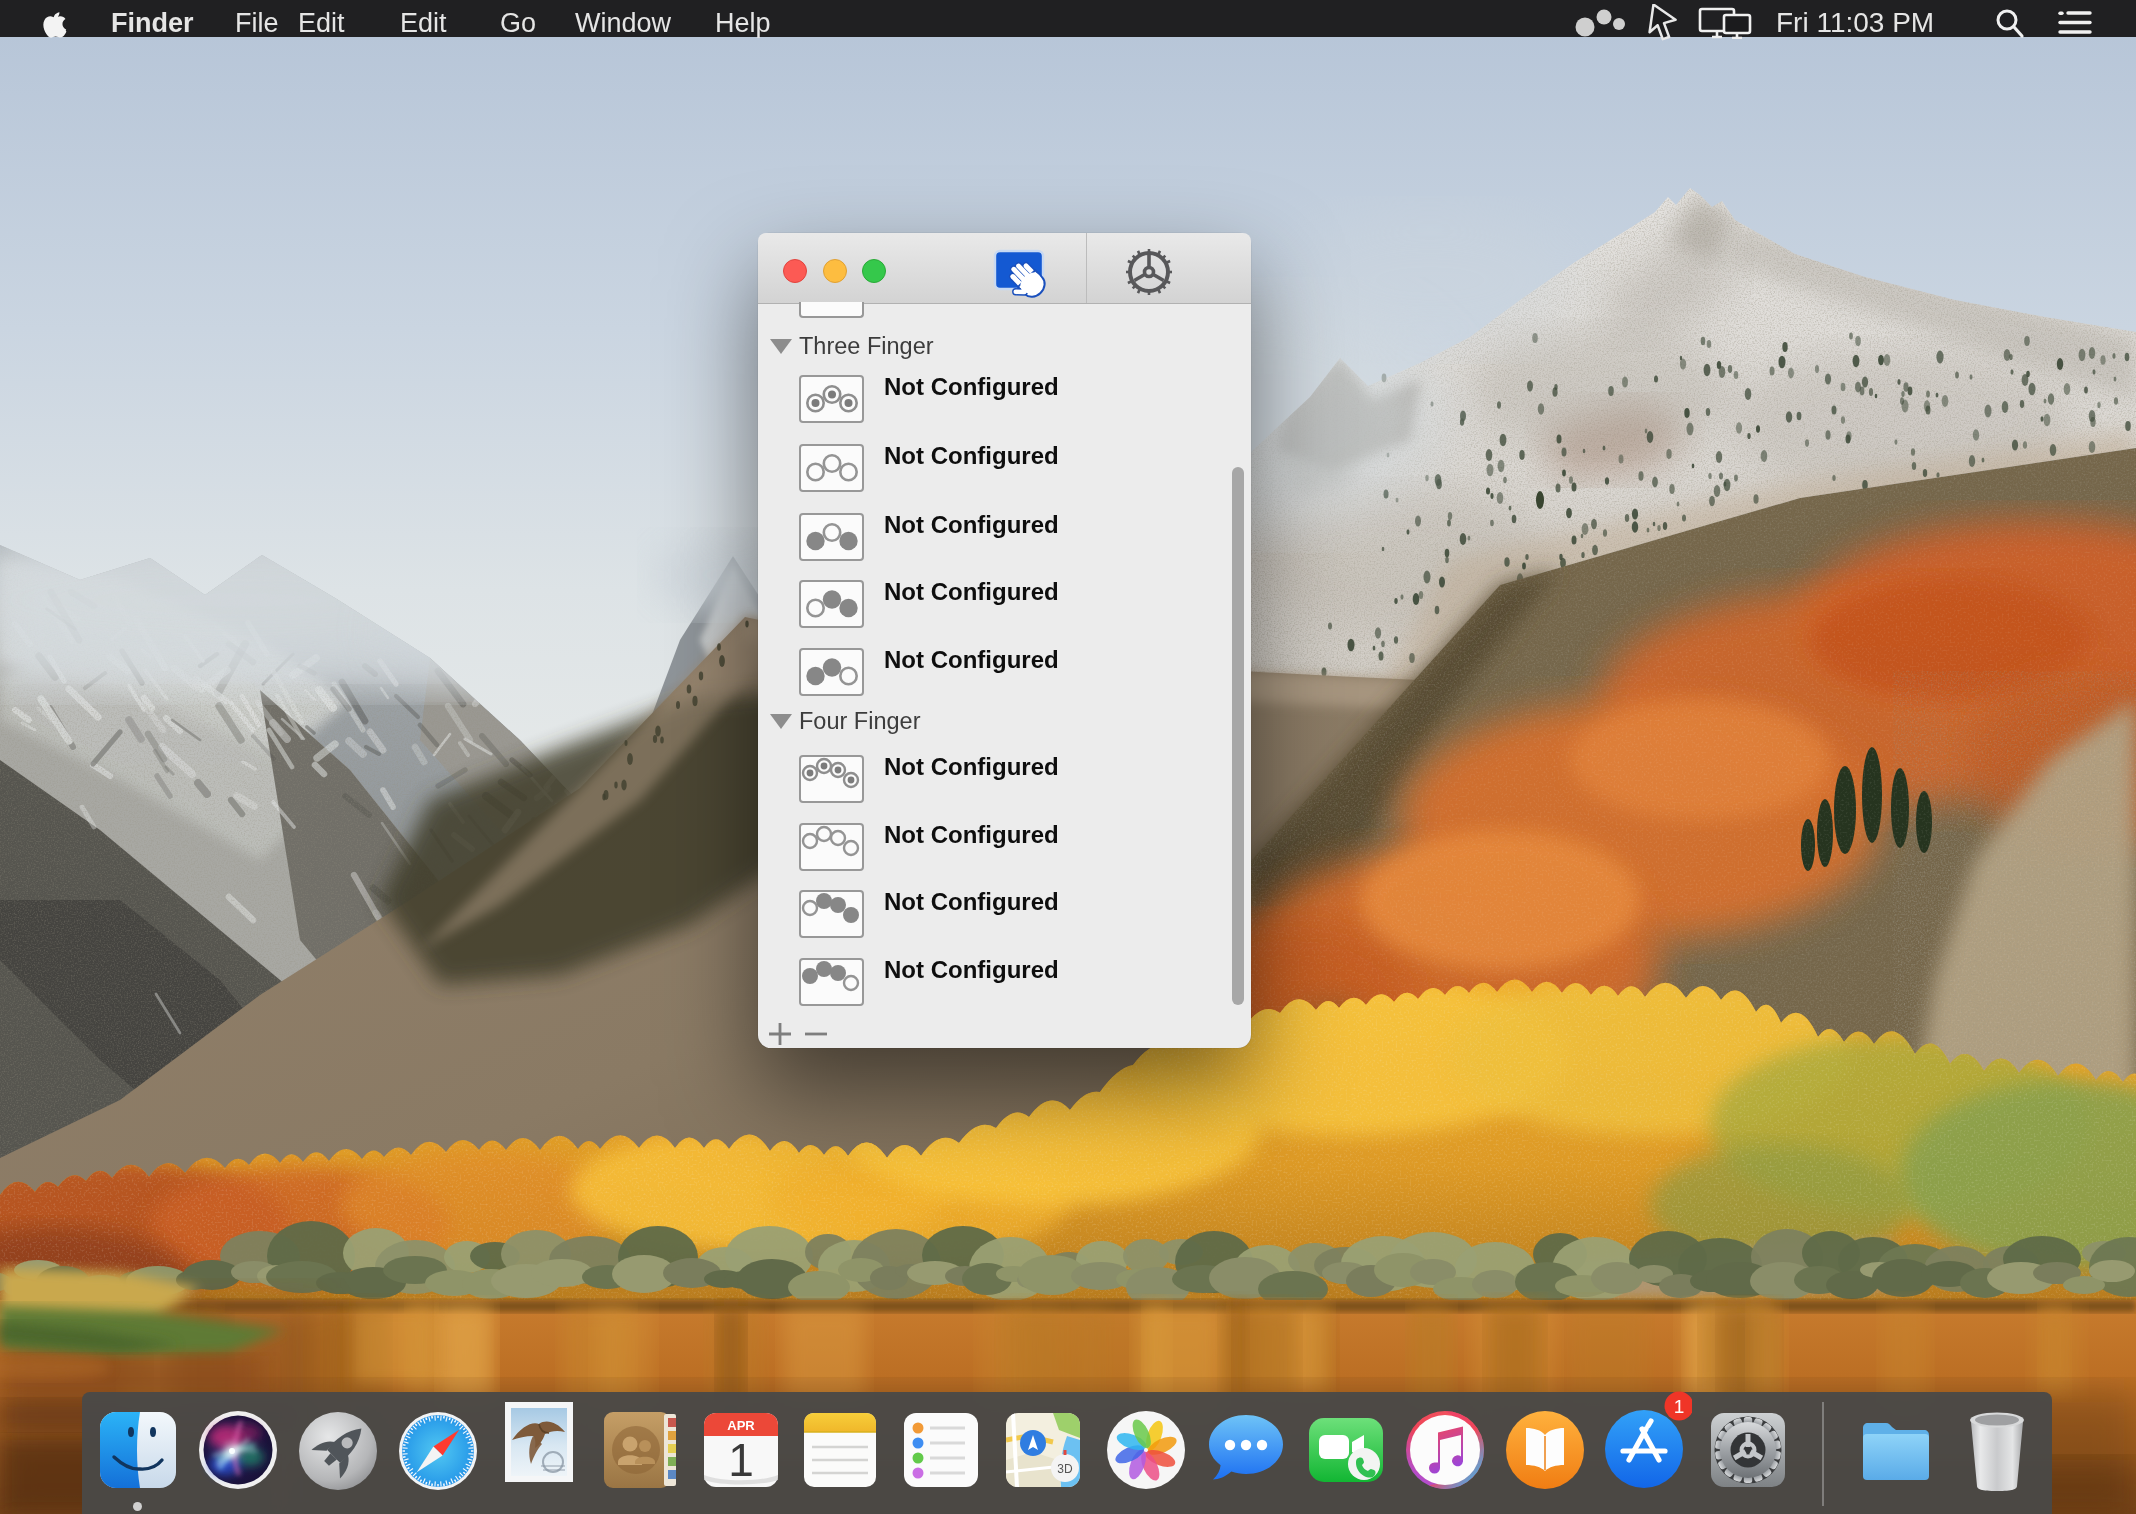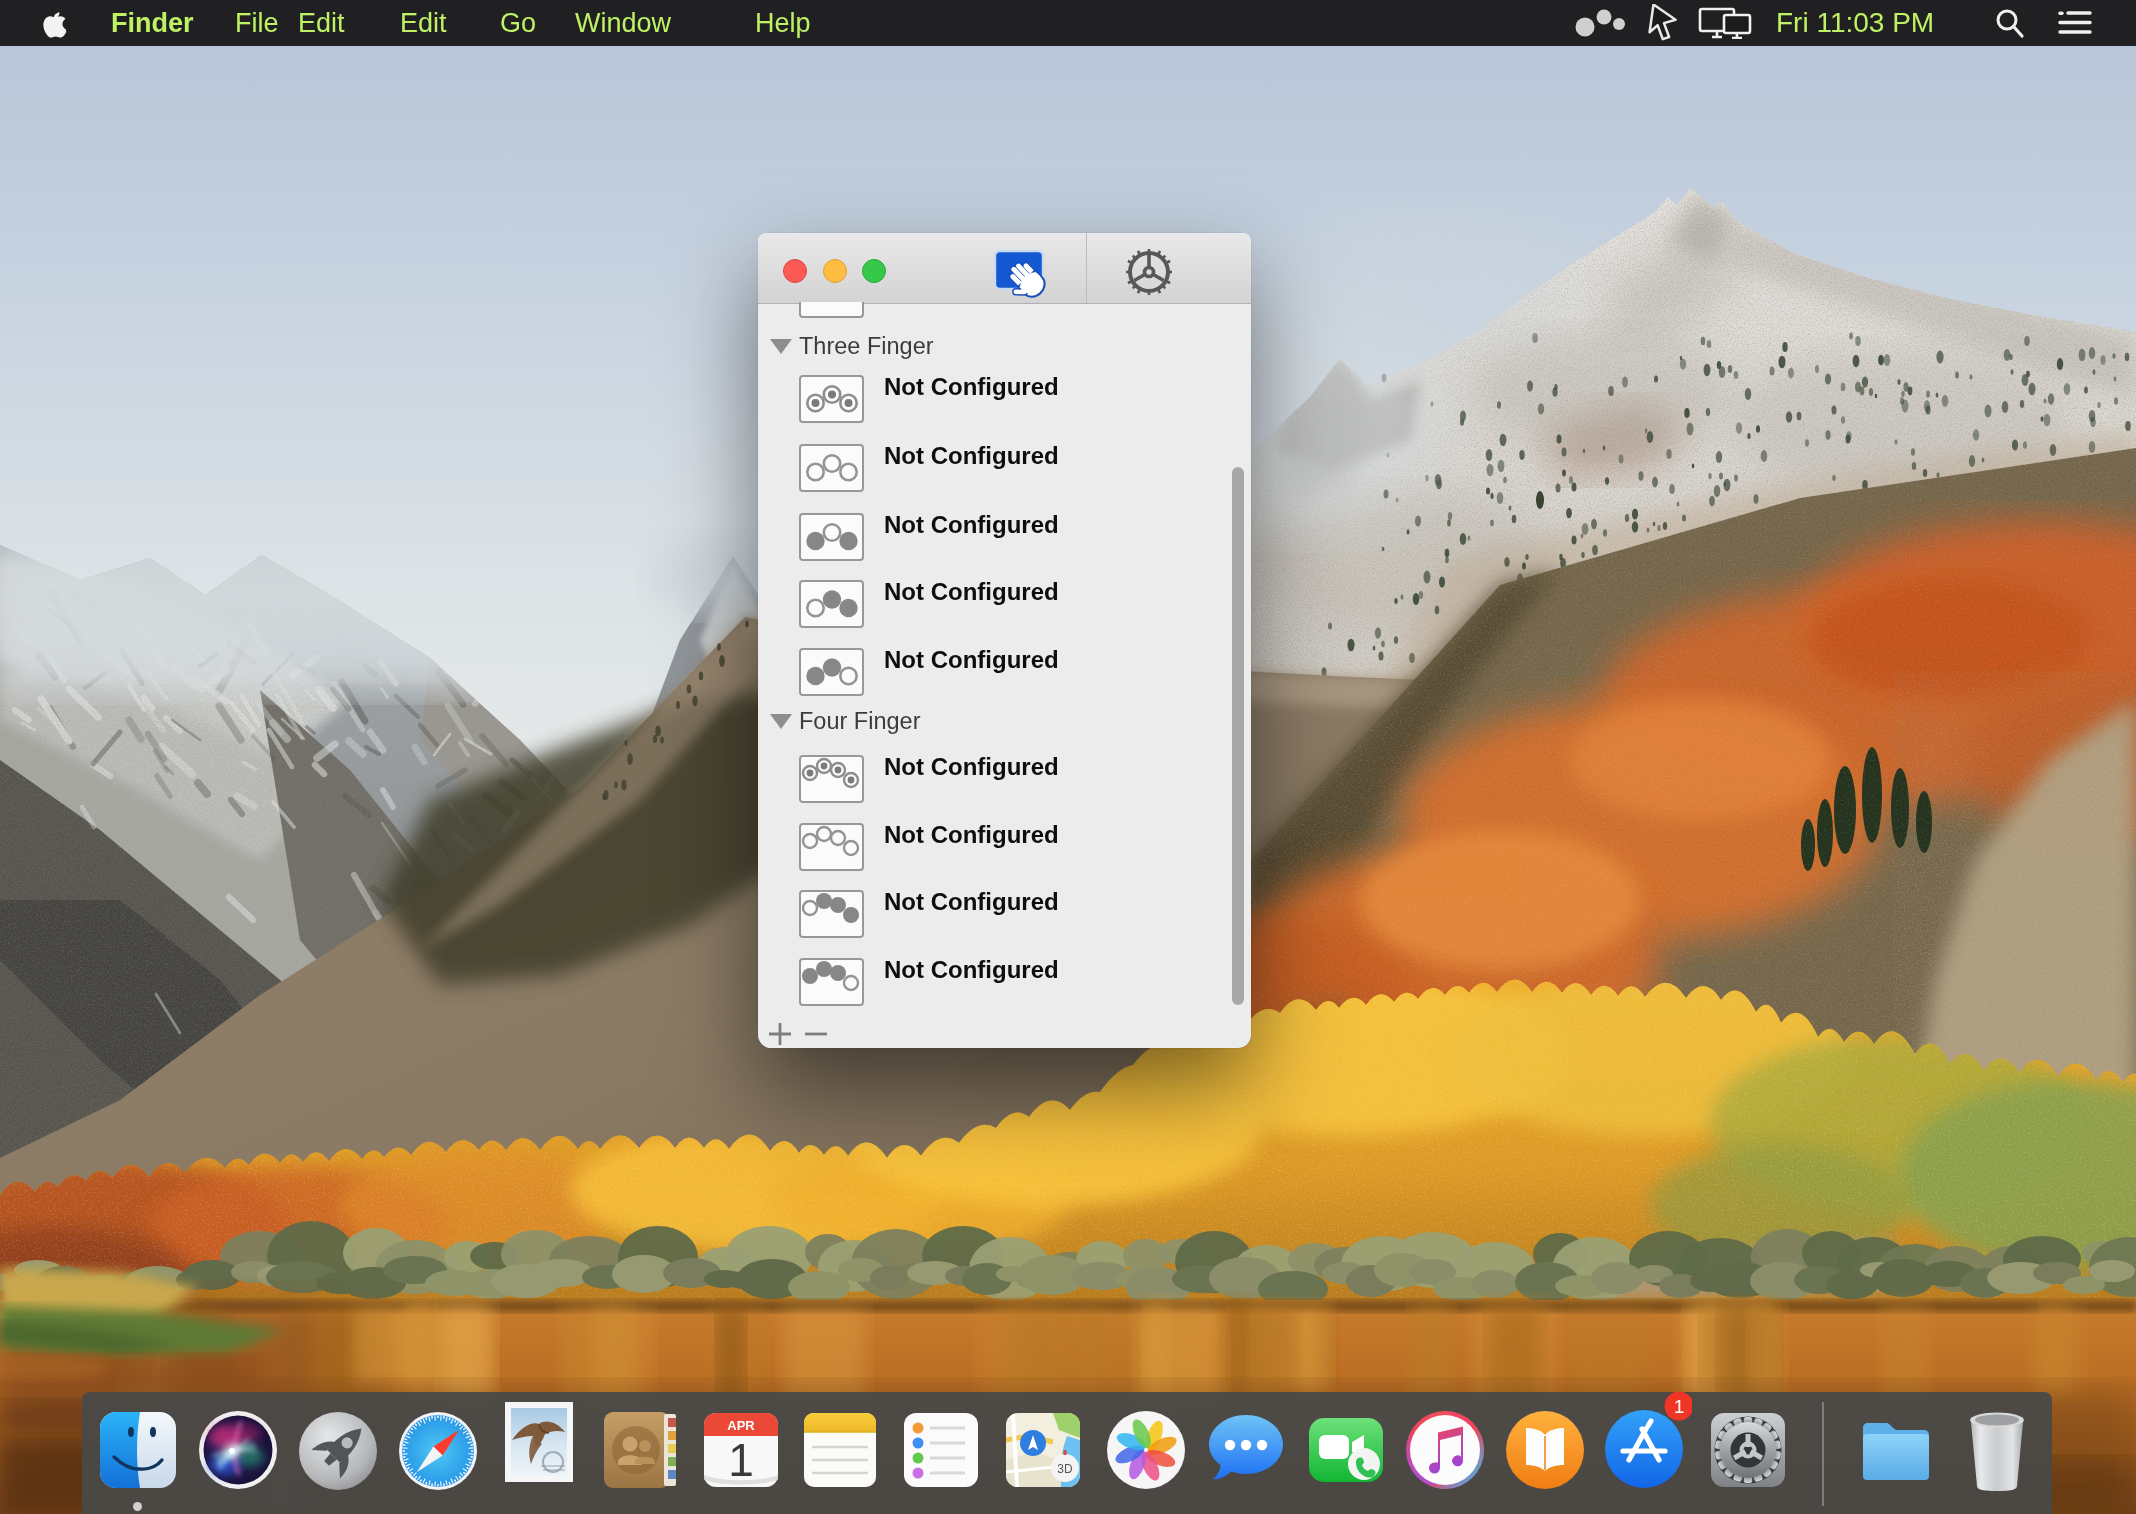--- a/index.html
+++ b/index.html
@@ -1,20 +1,20 @@
 <!DOCTYPE html>
 <html><head>
 <meta charset="utf-8">
 <style>
   html,body{margin:0;padding:0;width:2136px;height:1514px;overflow:hidden;background:#b9c7d9;
     font-family:"Liberation Sans",sans-serif;}
   #stage{position:absolute;inset:0;width:2136px;height:1514px;}
   #wp{position:absolute;left:0;top:0;}
   
-  #menubar{position:absolute;left:0;top:0;width:2136px;height:46px;background:#202022;color:#bef264;}
+  #menubar{position:absolute;left:0;top:0;width:2136px;height:37px;background:#202022;color:#e5e5e5;}
   .mi{position:absolute;top:0;height:45px;line-height:46px;font-size:27px;}
   
   #win{position:absolute;left:758px;top:233px;width:493px;height:815px;border-radius:13px;
     background:#ececec;box-shadow:0 40px 90px rgba(0,0,0,.5),0 0 1px rgba(0,0,0,.45);}
   #titlebar{position:absolute;left:0;top:0;width:493px;height:71px;border-radius:8px 8px 0 0;
     background:linear-gradient(#e9e9e9,#d3d3d3);border-bottom:1px solid #b1b1b1;box-sizing:border-box;}
   .tl{position:absolute;top:26px;width:24px;height:24px;border-radius:50%;box-sizing:border-box;}
   #sep{position:absolute;left:328px;top:0;width:1px;height:70px;background:#bcbcbc;}
   .hdr{position:absolute;font-size:23.5px;color:#3c3c3c;}
   .tri{position:absolute;width:0;height:0;border-left:11px solid transparent;border-right:11px solid transparent;
@@ -873,21 +873,21 @@
 <div id="menubar">
   <svg style="position:absolute;left:42px;top:8px" width="26" height="30" viewBox="0 0 814 1000">
     <path fill="#f3f3f3" d="M788 781c-14 33-31 63-50 91-26 38-48 64-65 78-26 24-54 36-83 37-21 0-47-6-77-18-30-12-57-18-82-18-27 0-55 6-85 18-30 12-54 19-73 19-28 1-57-11-86-38-18-16-41-43-68-82-29-41-53-89-71-143-20-58-30-115-30-169 0-62 13-115 40-160 21-36 49-64 84-85 35-21 73-31 114-32 22 0 51 7 87 20 36 14 59 21 69 21 7 0 32-8 74-24 40-15 73-21 101-19 75 6 131 36 168 89-67 41-100 98-99 171 1 57 21 104 62 141 18 18 39 31 62 41-5 14-10 28-16 41zM554 160c0 46-17 89-50 129-40 47-89 75-142 70a143 143 0 0 1-1-17c0-44 19-92 53-130 17-20 39-36 65-49 26-13 51-20 74-22 1 7 1 13 1 19z"></path>
   </svg>
   <span class="mi" style="left:111px;font-weight:bold;">Finder</span>
   <span class="mi" style="left:235px;">File</span>
   <span class="mi" style="left:298px;text-align:center;">Edit</span>
   <span class="mi" style="left:400px;">Edit</span>
   <span class="mi" style="left:500px;">Go</span>
   <span class="mi" style="left:575px;">Window</span>
-  <span class="mi" style="left:755px;text-align:center;">Help</span>
+  <span class="mi" style="left:715px;text-align:center;">Help</span>
   <svg style="position:absolute;left:1572px;top:6px" width="60" height="34" viewBox="0 0 60 34">
     <circle cx="13" cy="21" r="9.5" fill="#cfcfcf"></circle>
     <circle cx="32" cy="11" r="7.5" fill="#cfcfcf"></circle>
     <circle cx="47" cy="18" r="6" fill="#cfcfcf"></circle>
   </svg>
   <svg style="position:absolute;left:1645px;top:4px" width="36" height="38" viewBox="0 0 36 38">
     <path d="M6,2 L30,14 L19,19 L26,32 L20,35 L13,22 L6,30 Z" fill="#1c1c1e" stroke="#e8e8e8" stroke-width="2.5" stroke-linejoin="round" transform="rotate(8 18 19)"></path>
   </svg>
   <svg style="position:absolute;left:1698px;top:7px" width="56" height="32" viewBox="0 0 56 32">
     <g fill="none" stroke="#f0f0f0" stroke-width="2.6">

